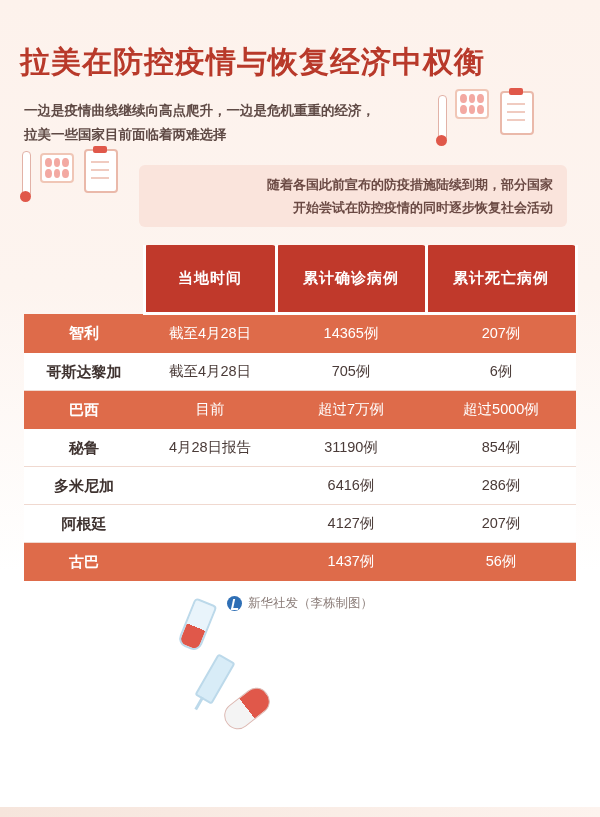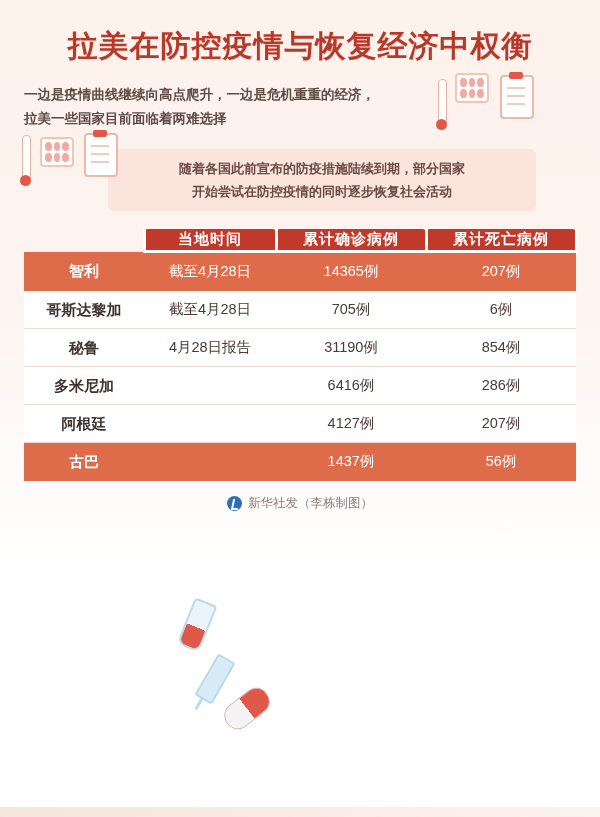--- a/index.html
+++ b/index.html
@@ -17,22 +17,22 @@
     position: relative;
     width: 600px;
     height: 817px;
     background: linear-gradient(180deg, #fdf2ec 0%, #fdf4ef 35%, #ffffff 70%, #ffffff 100%);
     box-sizing: border-box;
     overflow: hidden;
   }
   
   .title {
     margin: 0;
-    padding: 26px 20px 10px 20px;
-    text-align: center;
+    padding: 42px 20px 10px 20px;
+    text-align: left;
     font-size: 30px;
     font-weight: bold;
     letter-spacing: 1px;
     color: #b8392a;
     font-family: "DejaVu Sans", "Liberation Sans", sans-serif;
   }
   
   .lead-wrap {
     position: relative;
     padding: 6px 24px 0 24px;
@@ -40,22 +40,22 @@
   }
   .lead {
     font-size: 13.5px;
     line-height: 24px;
     color: #5f4a45;
     max-width: 430px;
   }
   .lead-line { display: block; }
   .lead-right {
     margin-top: 18px;
-    margin-left: 84px;
-    text-align: center;
+    margin-left: 115px;
+    text-align: right;
     font-size: 13px;
     line-height: 23px;
     color: #6b4a44;
     background: #fae4dc;
     border-radius: 6px;
     padding: 8px 14px 8px 14px;
     max-width: 400px;
   }
   
   .deco { position: absolute; }
@@ -121,21 +121,21 @@
     border-collapse: collapse;
     table-layout: fixed;
     position: relative;
     z-index: 2;
   }
   table.data th {
     background: #c0392b;
     color: #ffffff;
     font-size: 15px;
     font-weight: bold;
-    padding: 1px 4px;
+    padding: 24px 4px;
     border: 3px solid #ffffff;
     border-top: none;
     border-radius: 4px;
     letter-spacing: 1px;
   }
   table.data th.blank {
     background: transparent;
     border: none;
   }
   table.data td {
@@ -314,20 +314,26 @@
           <td>截至4月28日</td>
           <td>14365例</td>
           <td>207例</td>
         </tr>
         <tr class="odd">
           <td class="country">哥斯达黎加</td>
           <td>截至4月28日</td>
           <td>705例</td>
           <td>6例</td>
         </tr>
+        <tr class="even">
+          <td class="country">巴西</td>
+          <td>目前</td>
+          <td>超过7万例</td>
+          <td>超过5000例</td>
+        </tr>
         <tr class="odd">
           <td class="country">秘鲁</td>
           <td>4月28日报告</td>
           <td>31190例</td>
           <td>854例</td>
         </tr>
         <tr class="odd">
           <td class="country">多米尼加</td>
           <td></td>
           <td>6416例</td>

